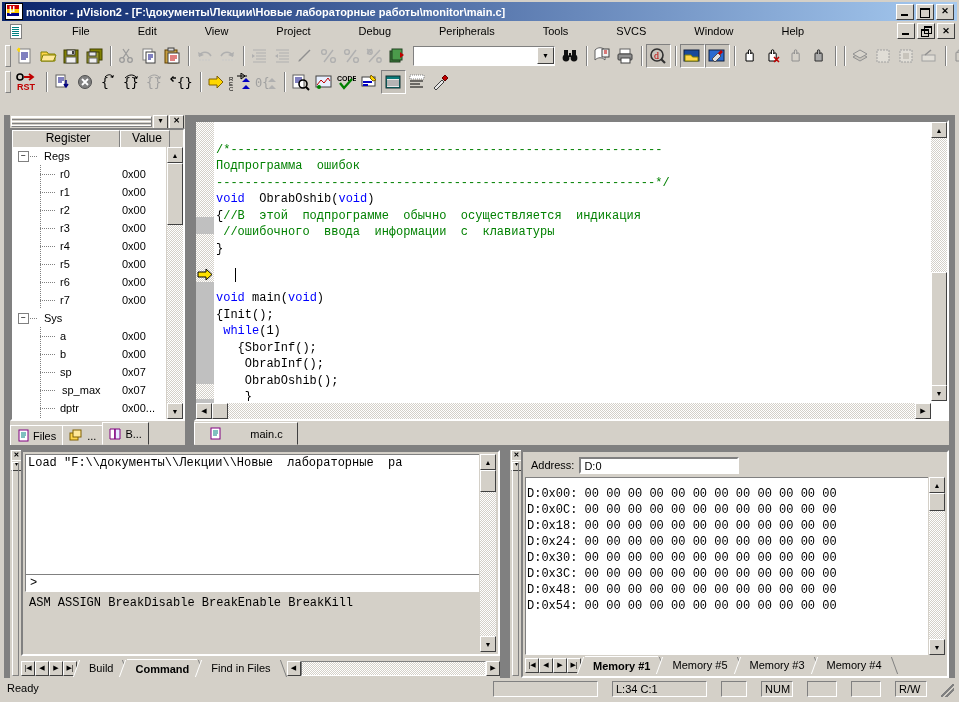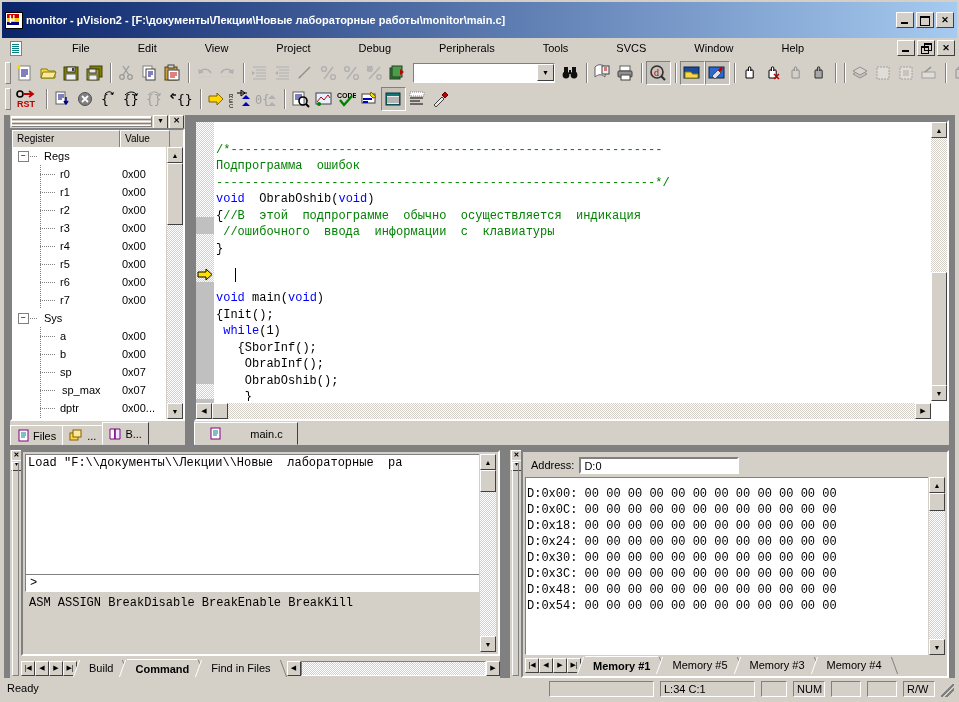--- a/index.html
+++ b/index.html
@@ -7,21 +7,21 @@
     width:959px;height:702px;overflow:hidden;
     background:#d4d0c8;
     font-family:"Liberation Sans",sans-serif;
     font-size:11px;color:#000;
     -webkit-font-smoothing:none;
   }
   .app{position:relative;width:959px;height:702px;box-sizing:border-box;
        border:2px solid #d4d0c8;background:#d4d0c8;}
 
   
-  .titlebar{height:36px;margin:0;display:flex;align-items:center;
+  .titlebar{height:19px;margin:0;display:flex;align-items:center;
     background:linear-gradient(to right,#0a246a,#a6caf0);
     color:#fff;font-weight:bold;font-size:11px;padding:0 2px;}
   .titlebar .ticon{width:16px;height:15px;margin:0 3px 0 1px;flex:0 0 auto;
     background:#fff;border:1px solid #000;position:relative;overflow:hidden;}
   .titlebar .ticon:before{content:"";position:absolute;left:1px;top:1px;width:12px;height:11px;
     background:
       linear-gradient(to bottom,#c00 0 40%,#fc0 40% 70%,#008 70% 100%);}
   .titlebar .ticon:after{content:"\03BC";position:absolute;left:3px;top:-1px;color:#fff;font-size:10px;font-weight:bold;}
   .ttext{flex:1 1 auto;white-space:nowrap;overflow:hidden;text-overflow:clip;}
   .winbtns{display:flex;gap:2px;padding-right:1px;}
@@ -70,22 +70,22 @@
   .dockgrip{flex:1 1 auto;height:9px;
     background:repeating-linear-gradient(to bottom,#fff 0 1px,#d4d0c8 1px 2px,#808080 2px 3px,#d4d0c8 3px 4px);
     border:1px solid;border-color:#fff #808080 #808080 #fff;}
   .dockbtn{width:13px;height:12px;margin-left:1px;background:#d4d0c8;font-size:8px;line-height:10px;
     text-align:center;border-top:1px solid #fff;border-left:1px solid #fff;
     border-right:1px solid #404040;border-bottom:1px solid #404040;}
 
   .regpane{position:absolute;left:0;right:0;top:13px;bottom:24px;background:#fff;
     border:2px solid;border-color:#808080 #fff #fff #808080;overflow:hidden;}
   .reghdr{display:flex;height:17px;background:#d4d0c8;}
-  .reghdr div{height:32px;line-height:15px;font-size:10px;padding-left:4px;box-sizing:border-box;
-    border-top:1px solid #fff;border-left:1px solid #fff;border-right:1px solid #808080;border-bottom:1px solid #808080;}
+  .reghdr div{height:32px;line-height:15px;font-size:12px;padding-left:4px;box-sizing:border-box;
+    border-top:1px solid #fff;border-left:1px solid #fff;border-right:1px solid #808080;border-bottom:1px solid #808080;text-align:center;}
   .rows{position:absolute;top:17px;left:0;right:17px;bottom:0;overflow:hidden;background:#fff;}
   .rrow{height:18px;display:flex;align-items:center;font-size:11px;position:relative;}
   .rrow .lbl{position:absolute;white-space:nowrap;}
   .rrow .val{position:absolute;left:110px;white-space:nowrap;}
   .tnode{position:absolute;left:6px;width:9px;height:9px;border:1px solid #808080;background:#fff;
     font-size:8px;line-height:7px;text-align:center;color:#000;font-family:"DejaVu Sans Mono",monospace;}
   .dotv{position:absolute;left:28px;top:0;bottom:0;width:1px;
     background:repeating-linear-gradient(to bottom,#808080 0 1px,transparent 1px 2px);}
   .doth{position:absolute;left:28px;width:16px;height:1px;top:9px;
     background:repeating-linear-gradient(to right,#808080 0 1px,transparent 1px 2px);}
@@ -173,21 +173,21 @@
      font-size:11px;padding:0 3px;box-sizing:border-box;line-height:14px;}
   .membody{position:absolute;left:2px;right:18px;top:25px;bottom:21px;background:#fff;
      border:1px solid;border-color:#808080 #fff #fff #808080;
      font-family:"Liberation Mono","DejaVu Sans Mono",monospace;font-size:12px;
      padding:8px 1px;overflow:hidden;white-space:pre;line-height:16px;}
   .memouter{position:absolute;left:11px;right:0;top:0;bottom:0;
      border:2px solid;border-color:#808080 #fff #fff #808080;background:#d4d0c8;}
 
   
   .statusbar{position:absolute;left:2px;right:2px;bottom:2px;height:18px;display:flex;align-items:center;
-     background:#d4d0c8;gap:6px;}
+     background:#d4d0c8;gap:14px;}
   .sbox{height:16px;border:1px solid;border-color:#808080 #fff #fff #808080;
      font-size:11px;line-height:14px;padding:0 3px;box-sizing:border-box;white-space:nowrap;}
   .grow{position:absolute;right:1px;bottom:1px;width:13px;height:13px;
      background:
        linear-gradient(135deg,transparent 45%,#808080 45% 55%,transparent 55%) ,
        linear-gradient(135deg,transparent 65%,#808080 65% 75%,transparent 75%);}
   svg{display:block;}
 </style>
 </head>
 <body>

